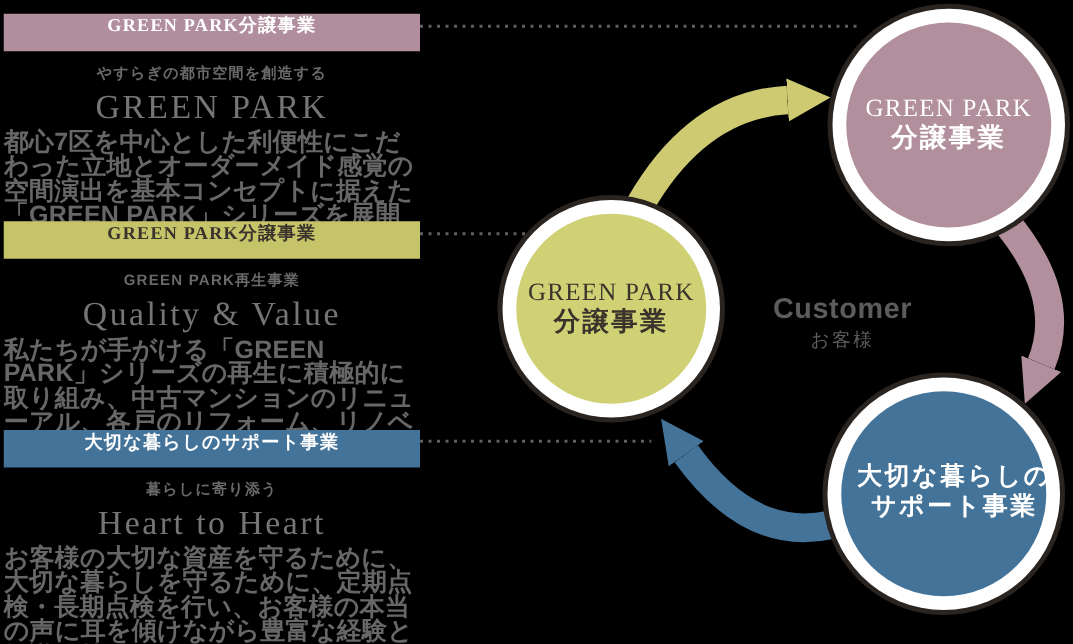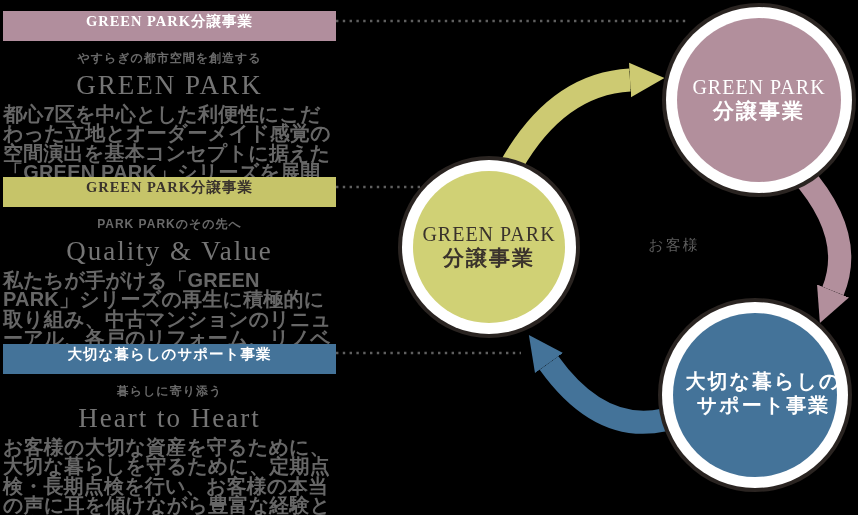--- a/index.html
+++ b/index.html
@@ -51,21 +51,21 @@
     </div>
     <div class="subtitle">やすらぎの都市空間を創造する</div>
     <h2 class="title">GREEN PARK</h2>
     <p class="bodytext">都心7区を中心とした利便性にこだわった立地とオーダーメイド感覚の空間演出を基本コンセプトに据えた「GREEN PARK」シリーズを展開しています。</p>
   </section>
 
   <section class="block b2">
     <div class="bar">
       <span>GREEN PARK分譲事業</span>
     </div>
-    <div class="subtitle">PARK PARKのその先へ</div>
+    <div class="subtitle">GREEN PARK再生事業</div>
     <h2 class="title">Quality &amp; Value</h2>
     <p class="bodytext">私たちが手がける「GREEN PARK」シリーズの再生に積極的に取り組み、中古マンションのリニューアル、各戸のリフォーム、リノベーションを手掛けています。</p>
   </section>
 
   <section class="block b3">
     <div class="bar">
       <span>大切な暮らしのサポート事業</span>
     </div>
     <div class="subtitle">暮らしに寄り添う</div>
     <h2 class="title">Heart to Heart</h2>
@@ -117,16 +117,17 @@
   <div class="circle-label label-saisei">
     <span class="en">GREEN PARK</span>
     <span class="ja">分譲事業</span>
   </div>
   <div class="circle-label label-support">
     <span class="ja">大切な暮らしの</span>
     <span class="ja">サポート事業</span>
   </div>
 
   <div class="customer">
+    <div class="en">Customer</div>
     <div class="ja">お客様</div>
   </div>
 
 </div>
 
 </body></html>

